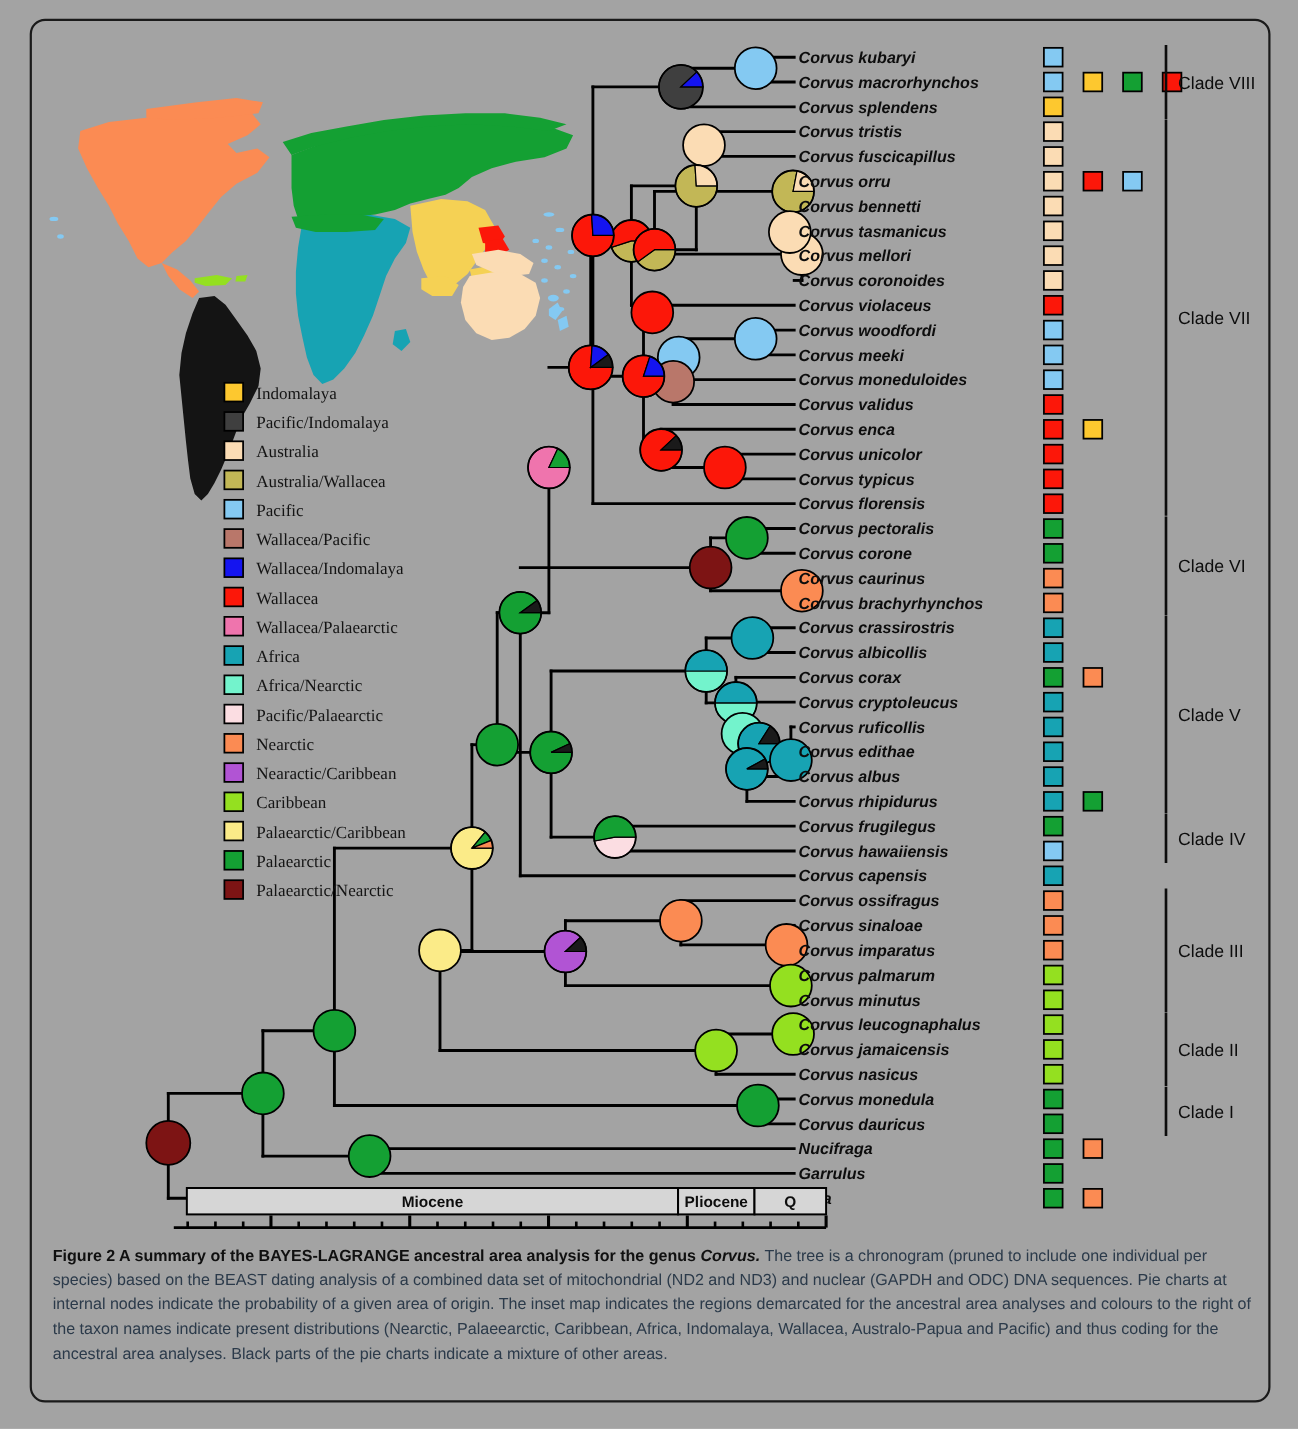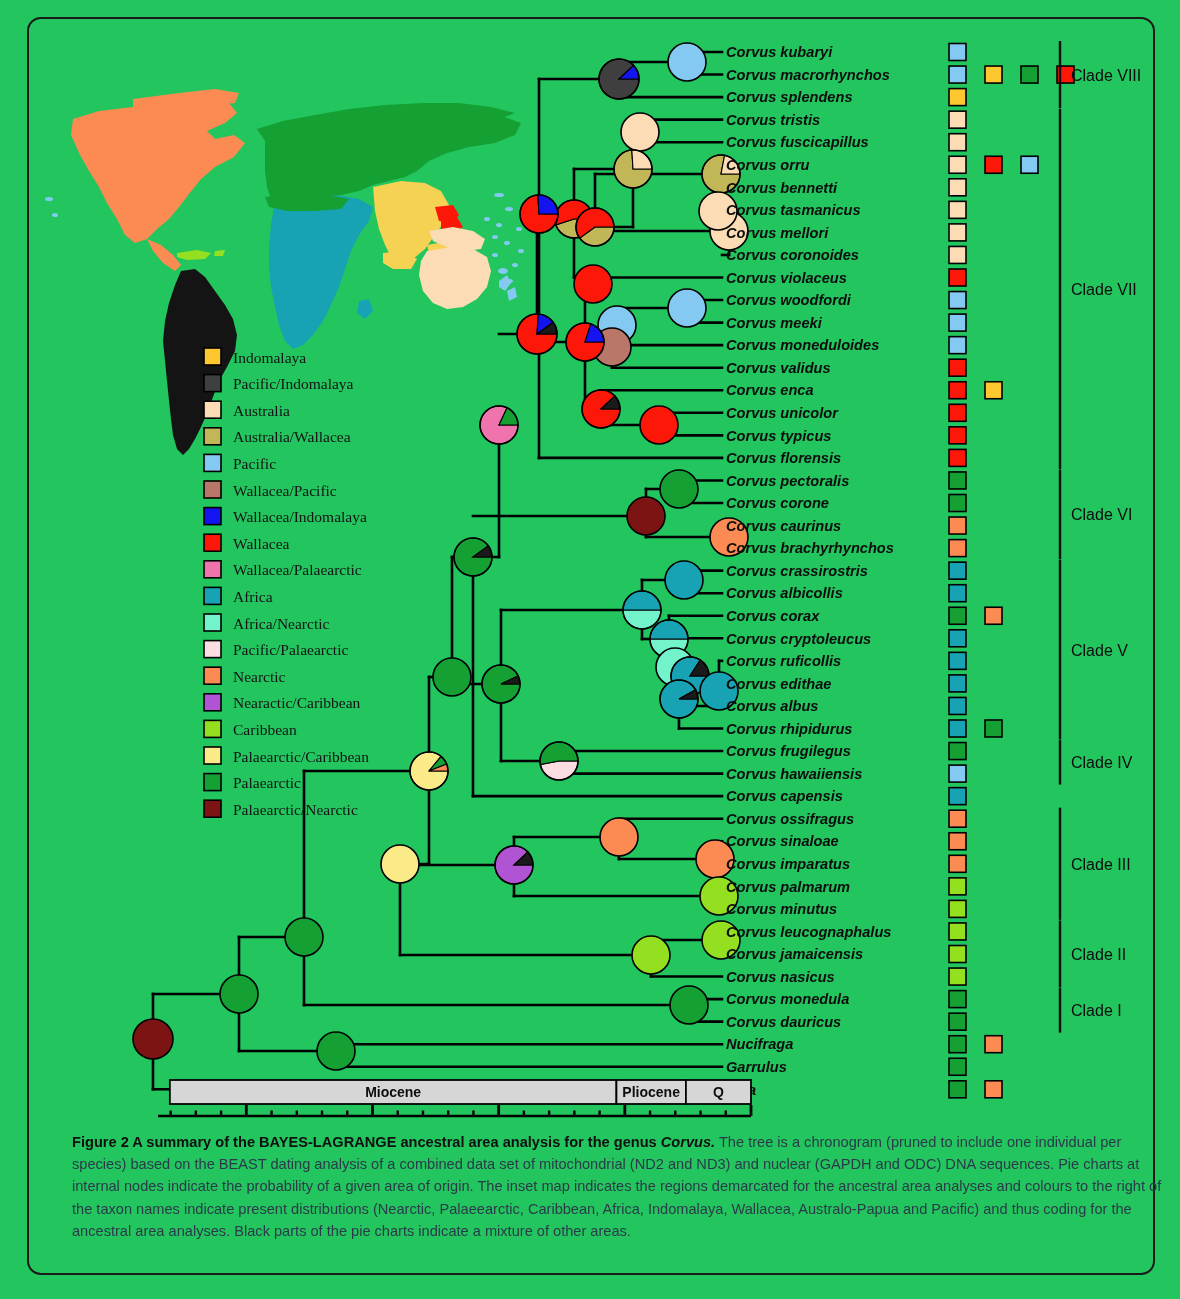--- a/index.html
+++ b/index.html
@@ -1,24 +1,24 @@
 <!DOCTYPE html>
 <html><head>
 <meta charset="utf-8">
 <style>
   html,body{margin:0;padding:0;background:#fff;}
   body{font-family:"Liberation Sans",sans-serif;}
-  #page{position:relative;width:1180px;height:1299px;background:#22c55e;overflow:hidden;}
+  #page{position:relative;width:1180px;height:1299px;background:#a3a3a3;overflow:hidden;}
   #frame{position:absolute;left:27px;top:17px;width:1128px;height:1258px;
          border:2px solid #1a1a1a;border-radius:14px;box-sizing:border-box;}
   #fig{position:absolute;left:29px;top:19px;width:1124px;height:1100px;overflow:hidden;}
   svg{display:block;}
   .cap{position:absolute;left:48px;top:1131px;width:1090px;
        font-family:"Liberation Sans",sans-serif;font-size:14.6px;line-height:1.52;
-       color:#2b3a4a;text-align:left;margin-left:24px;}
+       color:#2b3a4a;text-align:left;}
   .cap b{color:#101010;font-weight:bold;}
   .cap i{font-style:italic;}
   .legend-txt{font-family:"Liberation Serif",serif;font-size:15.5px;fill:#141414;}
   .taxon{font-family:"Liberation Sans",sans-serif;font-style:italic;font-weight:bold;
          font-size:14.6px;fill:#0d0d0d;}
   .clade{font-family:"Liberation Sans",sans-serif;font-size:16px;fill:#0d0d0d;}
   .epoch{font-family:"Liberation Sans",sans-serif;font-weight:bold;font-size:14px;fill:#0d0d0d;}
   .axnum{font-family:"Liberation Sans",sans-serif;font-weight:bold;font-size:15px;fill:#0d0d0d;}
 </style>
 </head>

